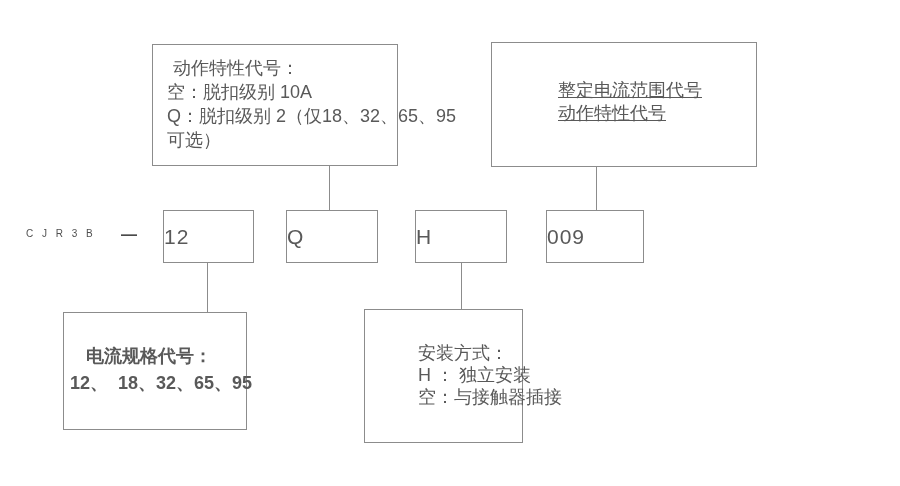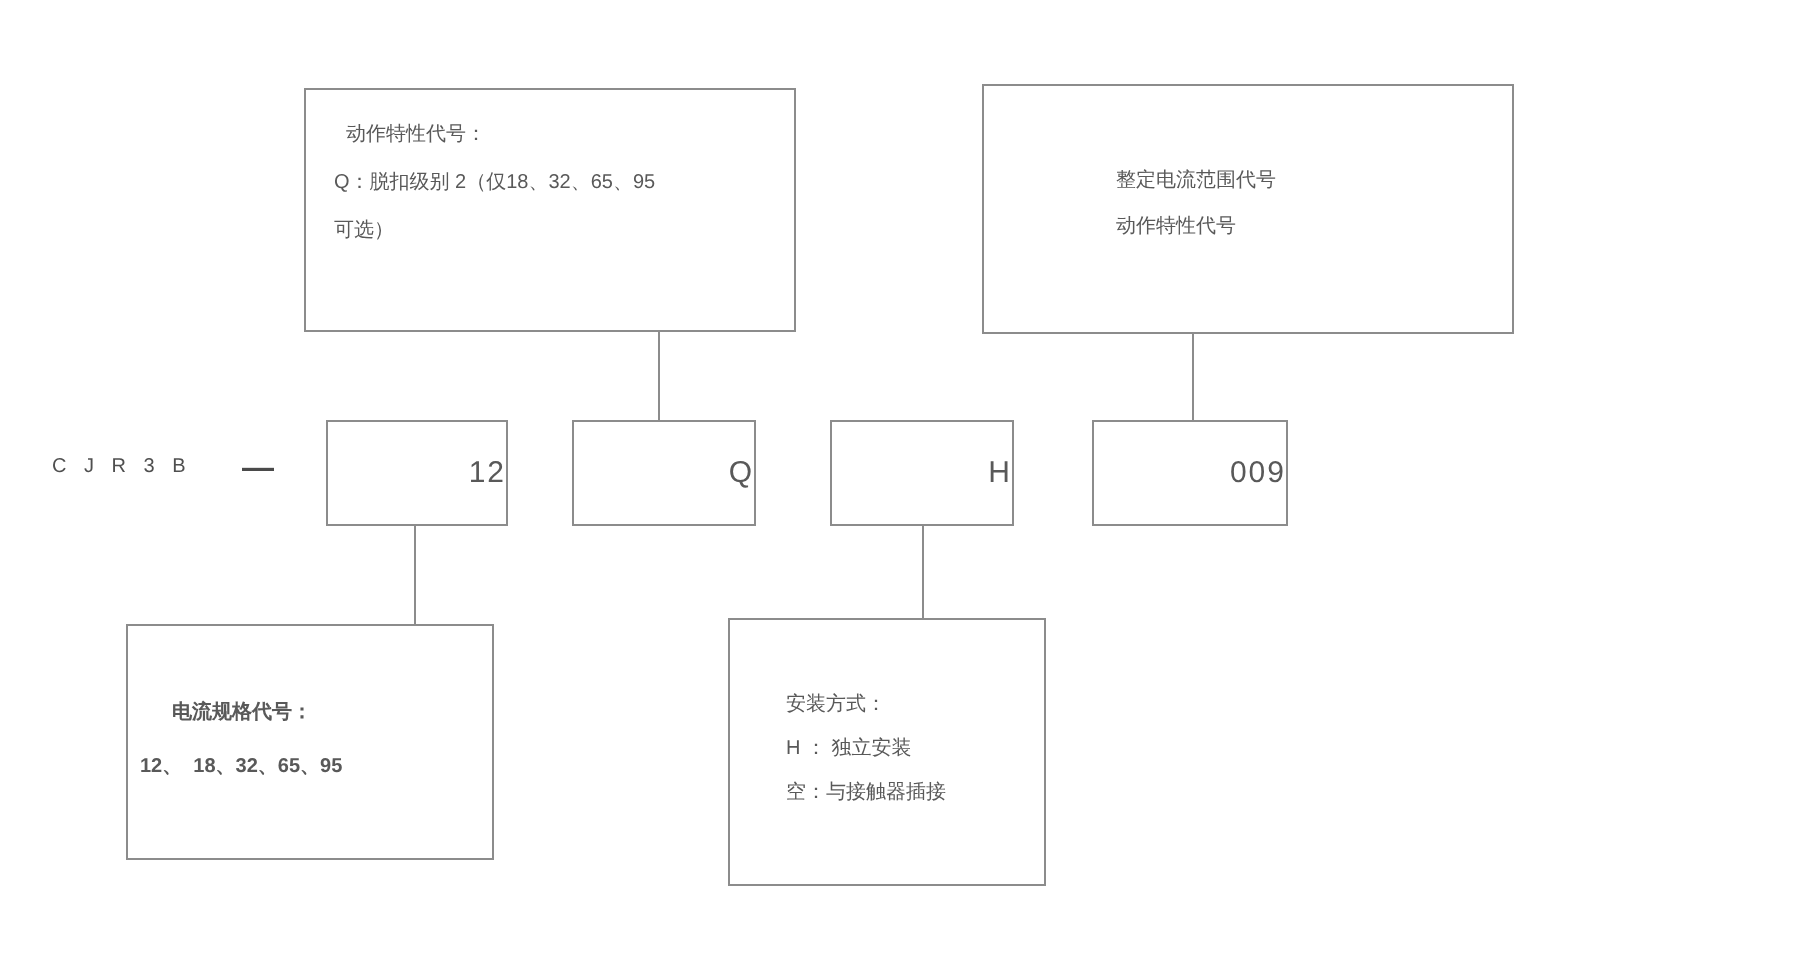--- a/index.html
+++ b/index.html
@@ -13,43 +13,43 @@
     overflow: hidden;
   }
   .box {
     position: absolute;
     border: 1px solid #8c8c8c;
     background: #ffffff;
     box-sizing: border-box;
   }
   .callout .line {
     white-space: pre;
-    font-size: 10px;
+    font-size: 18px;
     color: #595959;
   }
   
   #co-tl { left: 152px; top: 44px; width: 246px; height: 122px; padding-top: 11px; }
   #co-tl .line { line-height: 24px; padding-left: 14px; }
   #co-tl .line.first { padding-left: 20px; }
   
-  #co-tr { left: 491px; top: 42px; width: 266px; height: 125px; padding-top: 36px; }
+  #co-tr { left: 491px; top: 42px; width: 266px; height: 125px; padding-top: 36px; text-decoration: underline; }
   #co-tr .line { line-height: 23px; padding-left: 66px; }
   
   #co-bl { left: 63px; top: 312px; width: 184px; height: 118px; padding-top: 30px; font-weight: bold; }
   #co-bl .line { line-height: 27px; padding-left: 6px; }
   #co-bl .line.first { padding-left: 22px; }
   
-  #co-bm { left: 364px; top: 309px; width: 159px; height: 134px; padding-top: 32px; }
+  #co-bm { left: 364px; top: 309px; width: 159px; height: 134px; padding-top: 32px; padding-left: 25px; }
   #co-bm .line { line-height: 22px; padding-left: 28px; }
   
   .codebox {
     display: flex;
     align-items: center;
-    justify-content: flex-end;
-    font-size: 15px;
+    justify-content: flex-start;
+    font-size: 21px;
     letter-spacing: 1px;
     color: #595959;
   }
   #cb-0 { left: 163px; top: 210px; width: 91px; height: 53px; }
   #cb-1 { left: 286px; top: 210px; width: 92px; height: 53px; }
   #cb-2 { left: 415px; top: 210px; width: 92px; height: 53px; }
   #cb-3 { left: 546px; top: 210px; width: 98px; height: 53px; }
   
   .vline { position: absolute; width: 1px; background: #8c8c8c; }
   #ln-a { left: 329px; top: 166px; height: 44px; }
@@ -91,20 +91,21 @@
   </div>
   <div id="cb-2" class="box codebox">
     <span>H</span>
   </div>
   <div id="cb-3" class="box codebox">
     <span>009</span>
   </div>
 
   <div id="co-tl" class="box callout">
     <div class="line first">动作特性代号：</div>
+    <div class="line">空：脱扣级别 10A</div>
     <div class="line">Q：脱扣级别 2（仅18、32、65、95</div>
     <div class="line">可选）</div>
   </div>
 
   <div id="co-tr" class="box callout">
     <div class="line">整定电流范围代号</div>
     <div class="line">动作特性代号</div>
   </div>
 
   <div id="co-bl" class="box callout">

